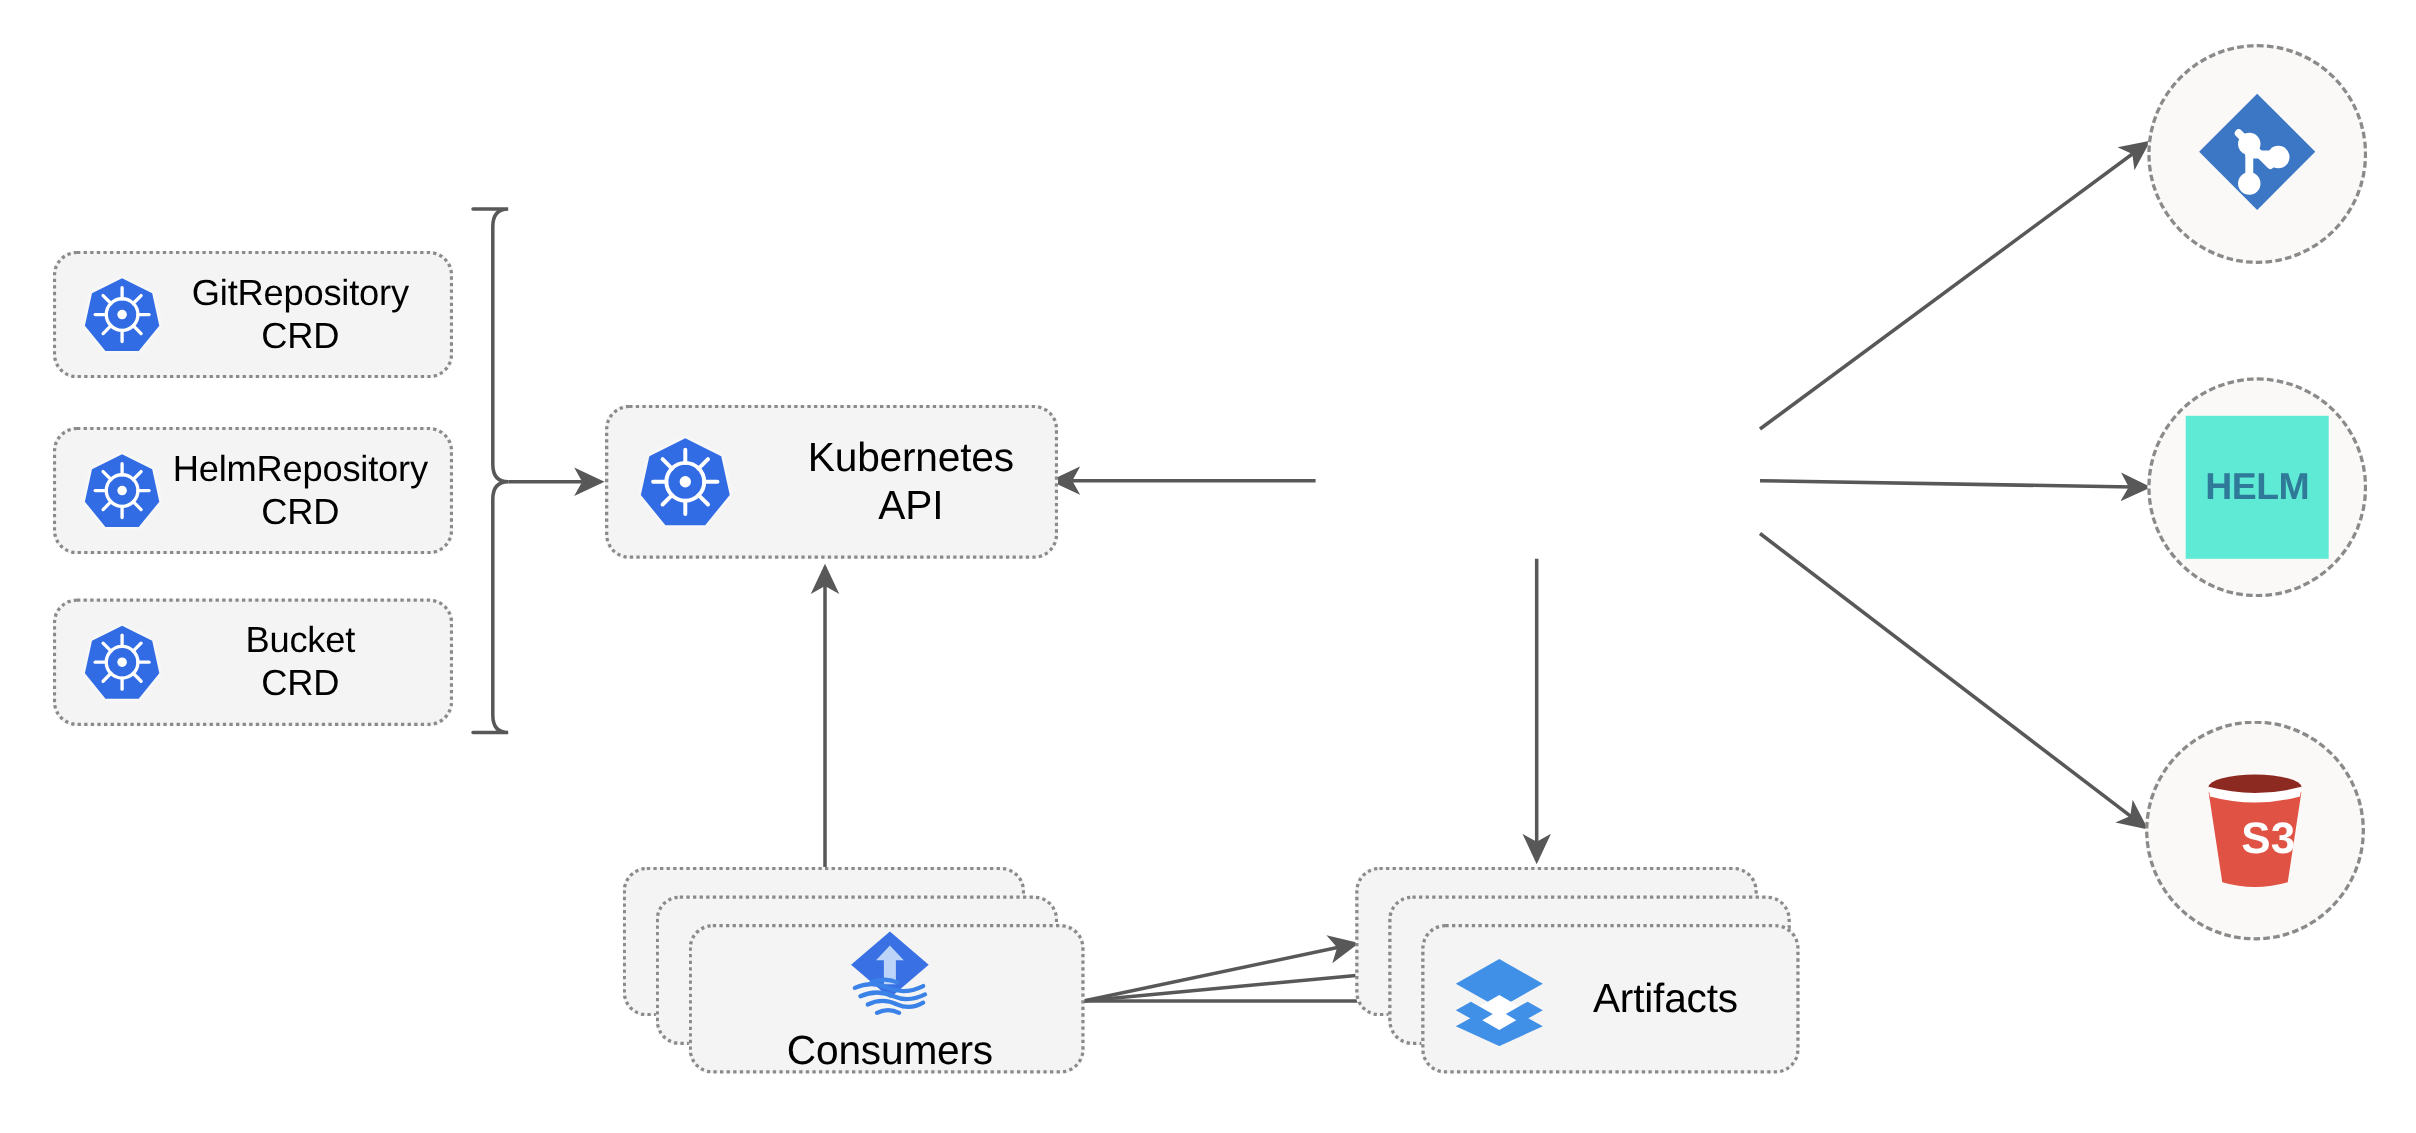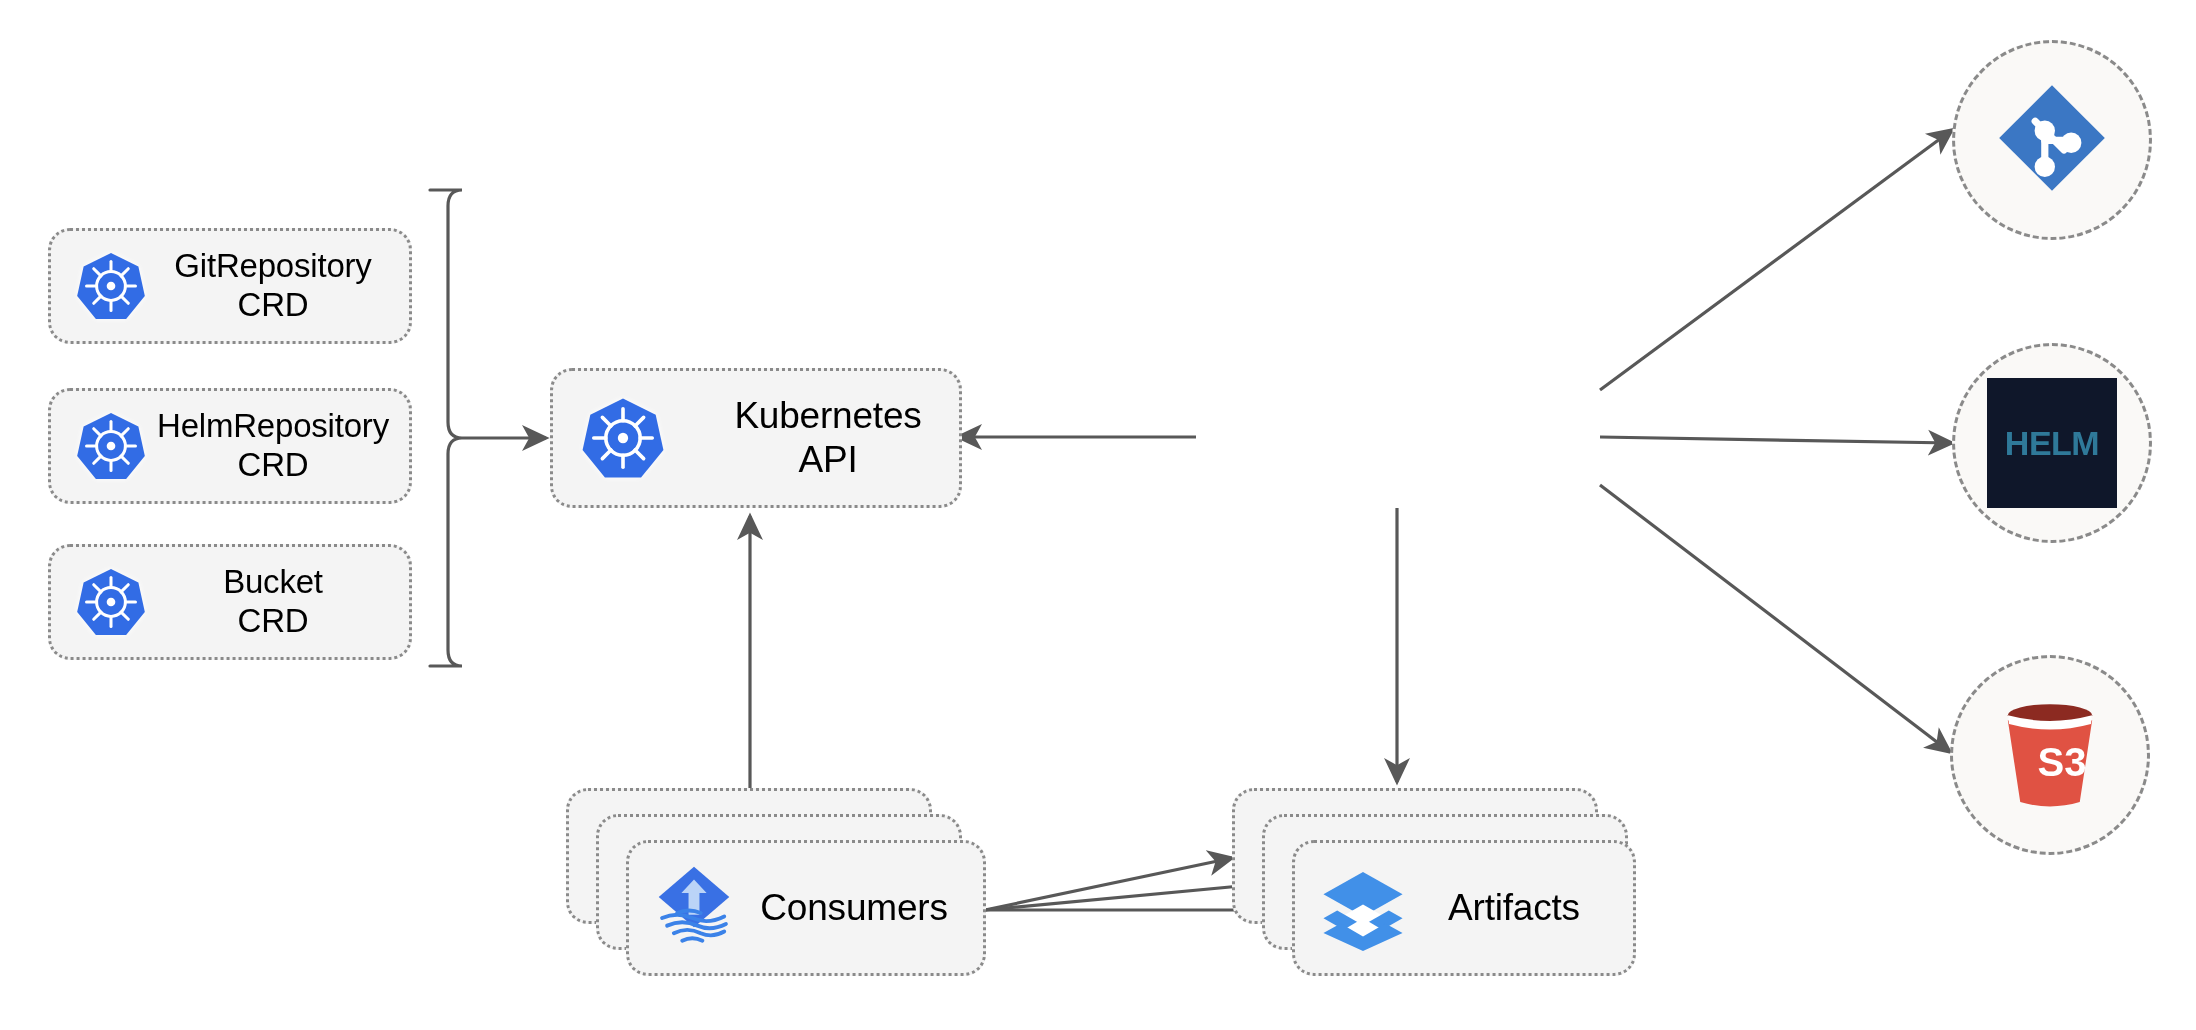--- a/index.html
+++ b/index.html
@@ -203,21 +203,21 @@
         </g>
         <circle cx="50" cy="50" r="6" fill="#ffffff"></circle>
       </svg>
     </span>
     <span class="label" style="font-size:37px;">Kubernetes API</span>
   </div>
 
 
   <div class="stack-back" style="left:566px; top:788px; width:366px; height:136px;"></div>
   <div class="stack-back" style="left:596px; top:814px; width:366px; height:136px;"></div>
-  <div class="node" style="left:626px; top:840px; width:360px; height:136px; padding:0 14px 0 20px;">
+  <div class="node" style="left:626px; top:840px; width:360px; height:136px; padding:0 14px 0 20px;flex-direction:column;">
     <span class="icon" style="width:90px;">
       <svg width="84" height="90" viewBox="0 0 100 104">
         <path d="M50 3 L92 39 L50 75 L8 39 Z" fill="#3970E4"></path>
         <path d="M50 18 L65 34 L56.5 34 L56.5 60 L43.5 60 L43.5 34 L35 34 Z" fill="#BBD4F7"></path>
         <g stroke="#3B82E8" stroke-width="4.6" stroke-linecap="round" fill="none">
           <path d="M12 64 Q 30 56 48 64 Q 66 72 86 62"></path>
           <path d="M18 73 Q 36 65 54 73 Q 70 80 88 71"></path>
           <path d="M26 82 Q 42 74 58 82 Q 72 88 86 80"></path>
           <path d="M36 91 Q 48 85 60 91"></path>
           <path d="M30 58 Q 44 52 58 58"></path>
@@ -269,21 +269,21 @@
           <line x1="76" y1="50" x2="88" y2="50"></line>
           <line x1="23" y1="23" x2="32" y2="32"></line>
           <line x1="68" y1="68" x2="77" y2="77"></line>
           <line x1="77" y1="23" x2="68" y2="32"></line>
           <line x1="32" y1="68" x2="23" y2="77"></line>
         </g>
       </svg>
       <span style="position:absolute; left:0; top:0; width:130px; height:130px;
                    display:flex; align-items:center; justify-content:center;
                    font-size:34px; font-weight:bold; color:#2F7999;
-                   letter-spacing:-0.5px; background:#0f172a;
+                   letter-spacing:-0.5px; background:#5eead4;
                    -webkit-text-stroke:0;">HELM</span>
     </span>
   </div>
 
   <div class="circle-node" style="left:1950px; top:655px;">
     <span style="position:relative; width:124px; height:124px; display:block;">
       <svg width="124" height="124" viewBox="0 0 100 100" style="position:absolute;left:0;top:0;">
         <ellipse cx="50" cy="18" rx="34" ry="9" fill="#8C2A21"></ellipse>
         <path d="M16 22 Q 50 31 84 22 L74 88 Q 50 95 26 88 Z" fill="#E05243"></path>
         <path d="M16 18 Q 50 27 84 18 L83 25 Q 50 34 17 25 Z" fill="#ffffff"></path>

